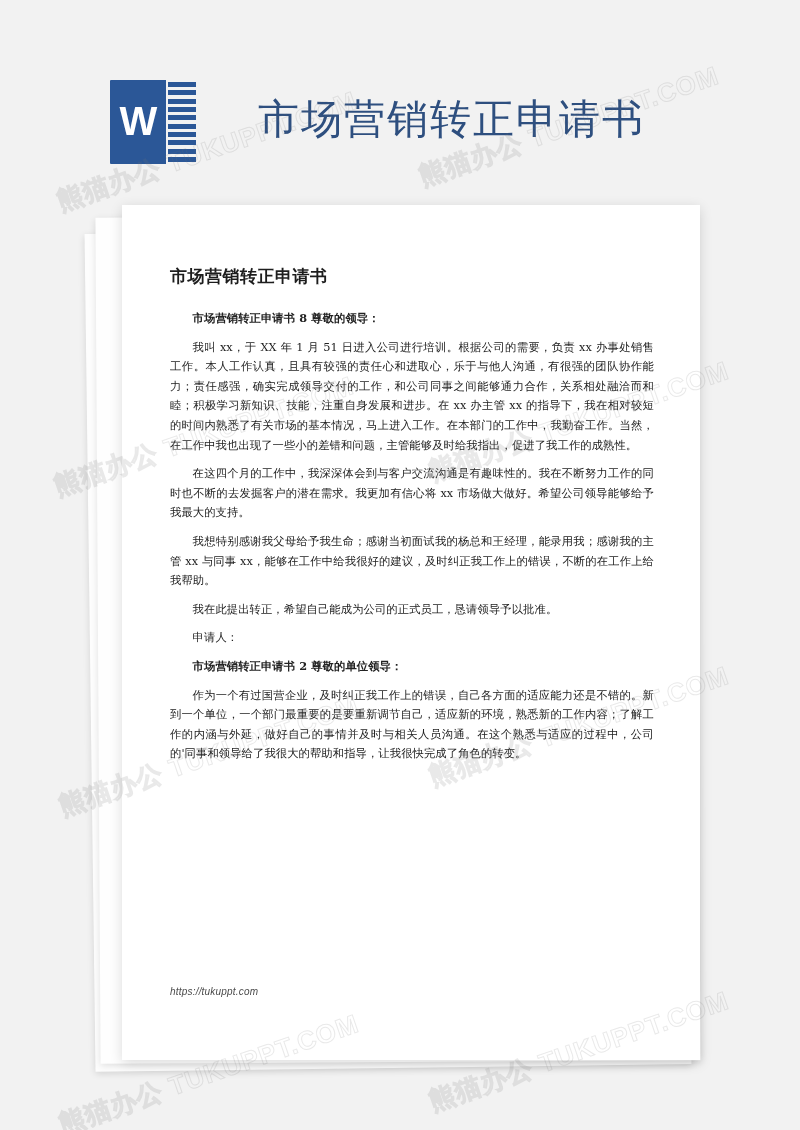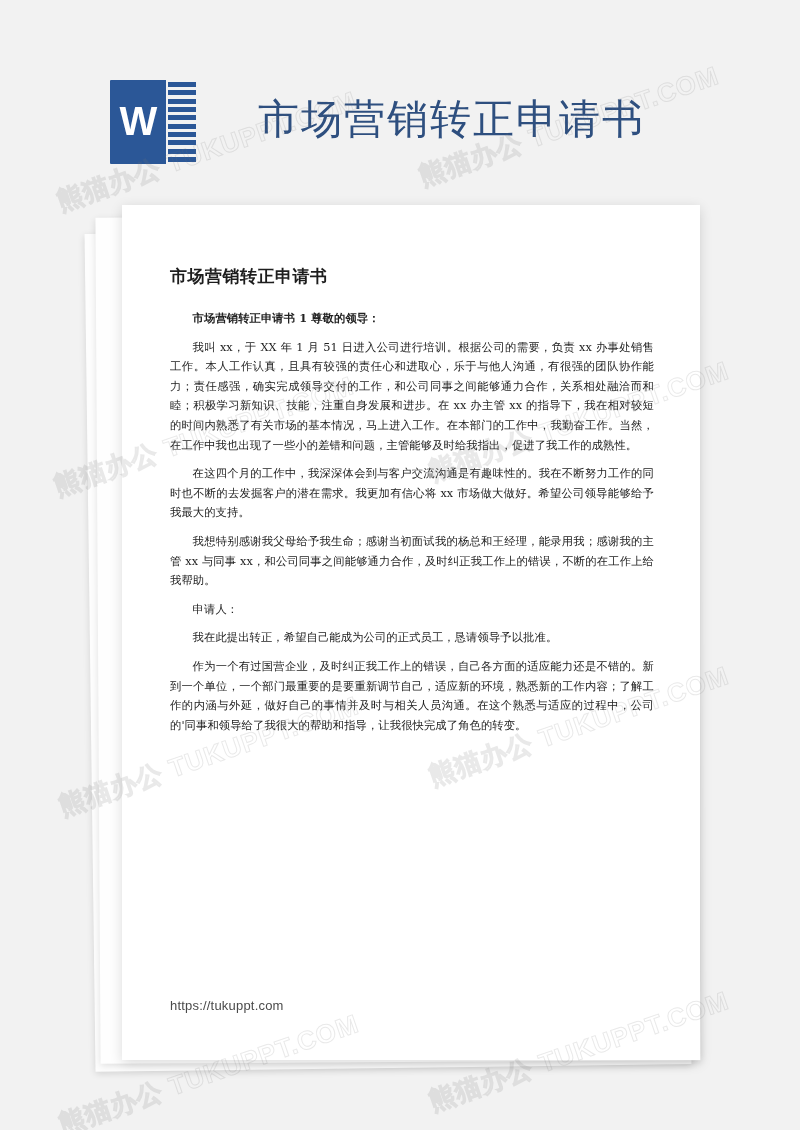--- a/index.html
+++ b/index.html
@@ -169,26 +169,27 @@
     text-indent: 2em;
     letter-spacing: 0.1px;
     color: #222;
   }
   .para.bold {
     font-weight: 700;
   }
   #doc-footer-url {
     position: absolute;
     left: 48px;
-    bottom: 48px;
-    font-size: 13px;
+    bottom: 62px;
+    font-size: 10px;
     line-height: 12px;
     color: #4a4a4a;
     font-family: "Liberation Sans", sans-serif;
     letter-spacing: 0.2px;
+    font-style: italic;
   }
 </style>
 </head>
 <body style="background: rgb(242, 242, 242);">
 
 <div id="page-header">
 
   <div id="word-logo">
     <div class="logo-block" style="background: rgb(43, 87, 151);">
       <span class="logo-w">W</span>
@@ -214,26 +215,27 @@
 
   <div class="sheet" id="sheet-back-2"></div>
   <div class="sheet" id="sheet-back-1"></div>
 
   <div class="sheet" id="sheet-front">
     <div id="doc-body">
 
       <h1 id="doc-title">市场营销转正申请书</h1>
 
       <div id="doc-paragraphs">
-          <p class="para bold">市场营销转正申请书 1 尊敬的领导：</p>
+          <p class="para bold">市场营销转正申请书 8 尊敬的领导：</p>
           <p class="para">我叫 xx，于 XX 年 1 月 51 日进入公司进行培训。根据公司的需要，负责 xx 办事处销售工作。本人工作认真，且具有较强的责任心和进取心，乐于与他人沟通，有很强的团队协作能力；责任感强，确实完成领导交付的工作，和公司同事之间能够通力合作，关系相处融洽而和睦；积极学习新知识、技能，注重自身发展和进步。在 xx 办主管 xx 的指导下，我在相对较短的时间内熟悉了有关市场的基本情况，马上进入工作。在本部门的工作中，我勤奋工作。当然，在工作中我也出现了一些小的差错和问题，主管能够及时给我指出，促进了我工作的成熟性。</p>
           <p class="para">在这四个月的工作中，我深深体会到与客户交流沟通是有趣味性的。我在不断努力工作的同时也不断的去发掘客户的潜在需求。我更加有信心将 xx 市场做大做好。希望公司领导能够给予我最大的支持。</p>
-          <p class="para">我想特别感谢我父母给予我生命；感谢当初面试我的杨总和王经理，能录用我；感谢我的主管 xx 与同事 xx，和公司同事之间能够通力合作，及时纠正我工作上的错误，不断的在工作上给我帮助。</p>
+          <p class="para">我想特别感谢我父母给予我生命；感谢当初面试我的杨总和王经理，能录用我；感谢我的主管 xx 与同事 xx，能够在工作中给我很好的建议，及时纠正我工作上的错误，不断的在工作上给我帮助。</p>
+          <p class="para">我在此提出转正，希望自己能成为公司的正式员工，恳请领导予以批准。</p>
           <p class="para">申请人：</p>
-          <p class="para">我在此提出转正，希望自己能成为公司的正式员工，恳请领导予以批准。</p>
+          <p class="para bold">市场营销转正申请书 2 尊敬的单位领导：</p>
           <p class="para">作为一个有过国营企业，及时纠正我工作上的错误，自己各方面的适应能力还是不错的。新到一个单位，一个部门最重要的是要重新调节自己，适应新的环境，熟悉新的工作内容；了解工作的内涵与外延，做好自己的事情并及时与相关人员沟通。在这个熟悉与适应的过程中，公司的'同事和领导给了我很大的帮助和指导，让我很快完成了角色的转变。</p>
         </div>
 
       <div id="doc-footer-url">https://tukuppt.com</div>
     </div>
   </div>
 </div>
 
 <div id="watermark-layer">
     <div class="wm" style="left: 58px; top: 185px; font-size: 26px;">熊猫办公 TUKUPPT.COM</div>

